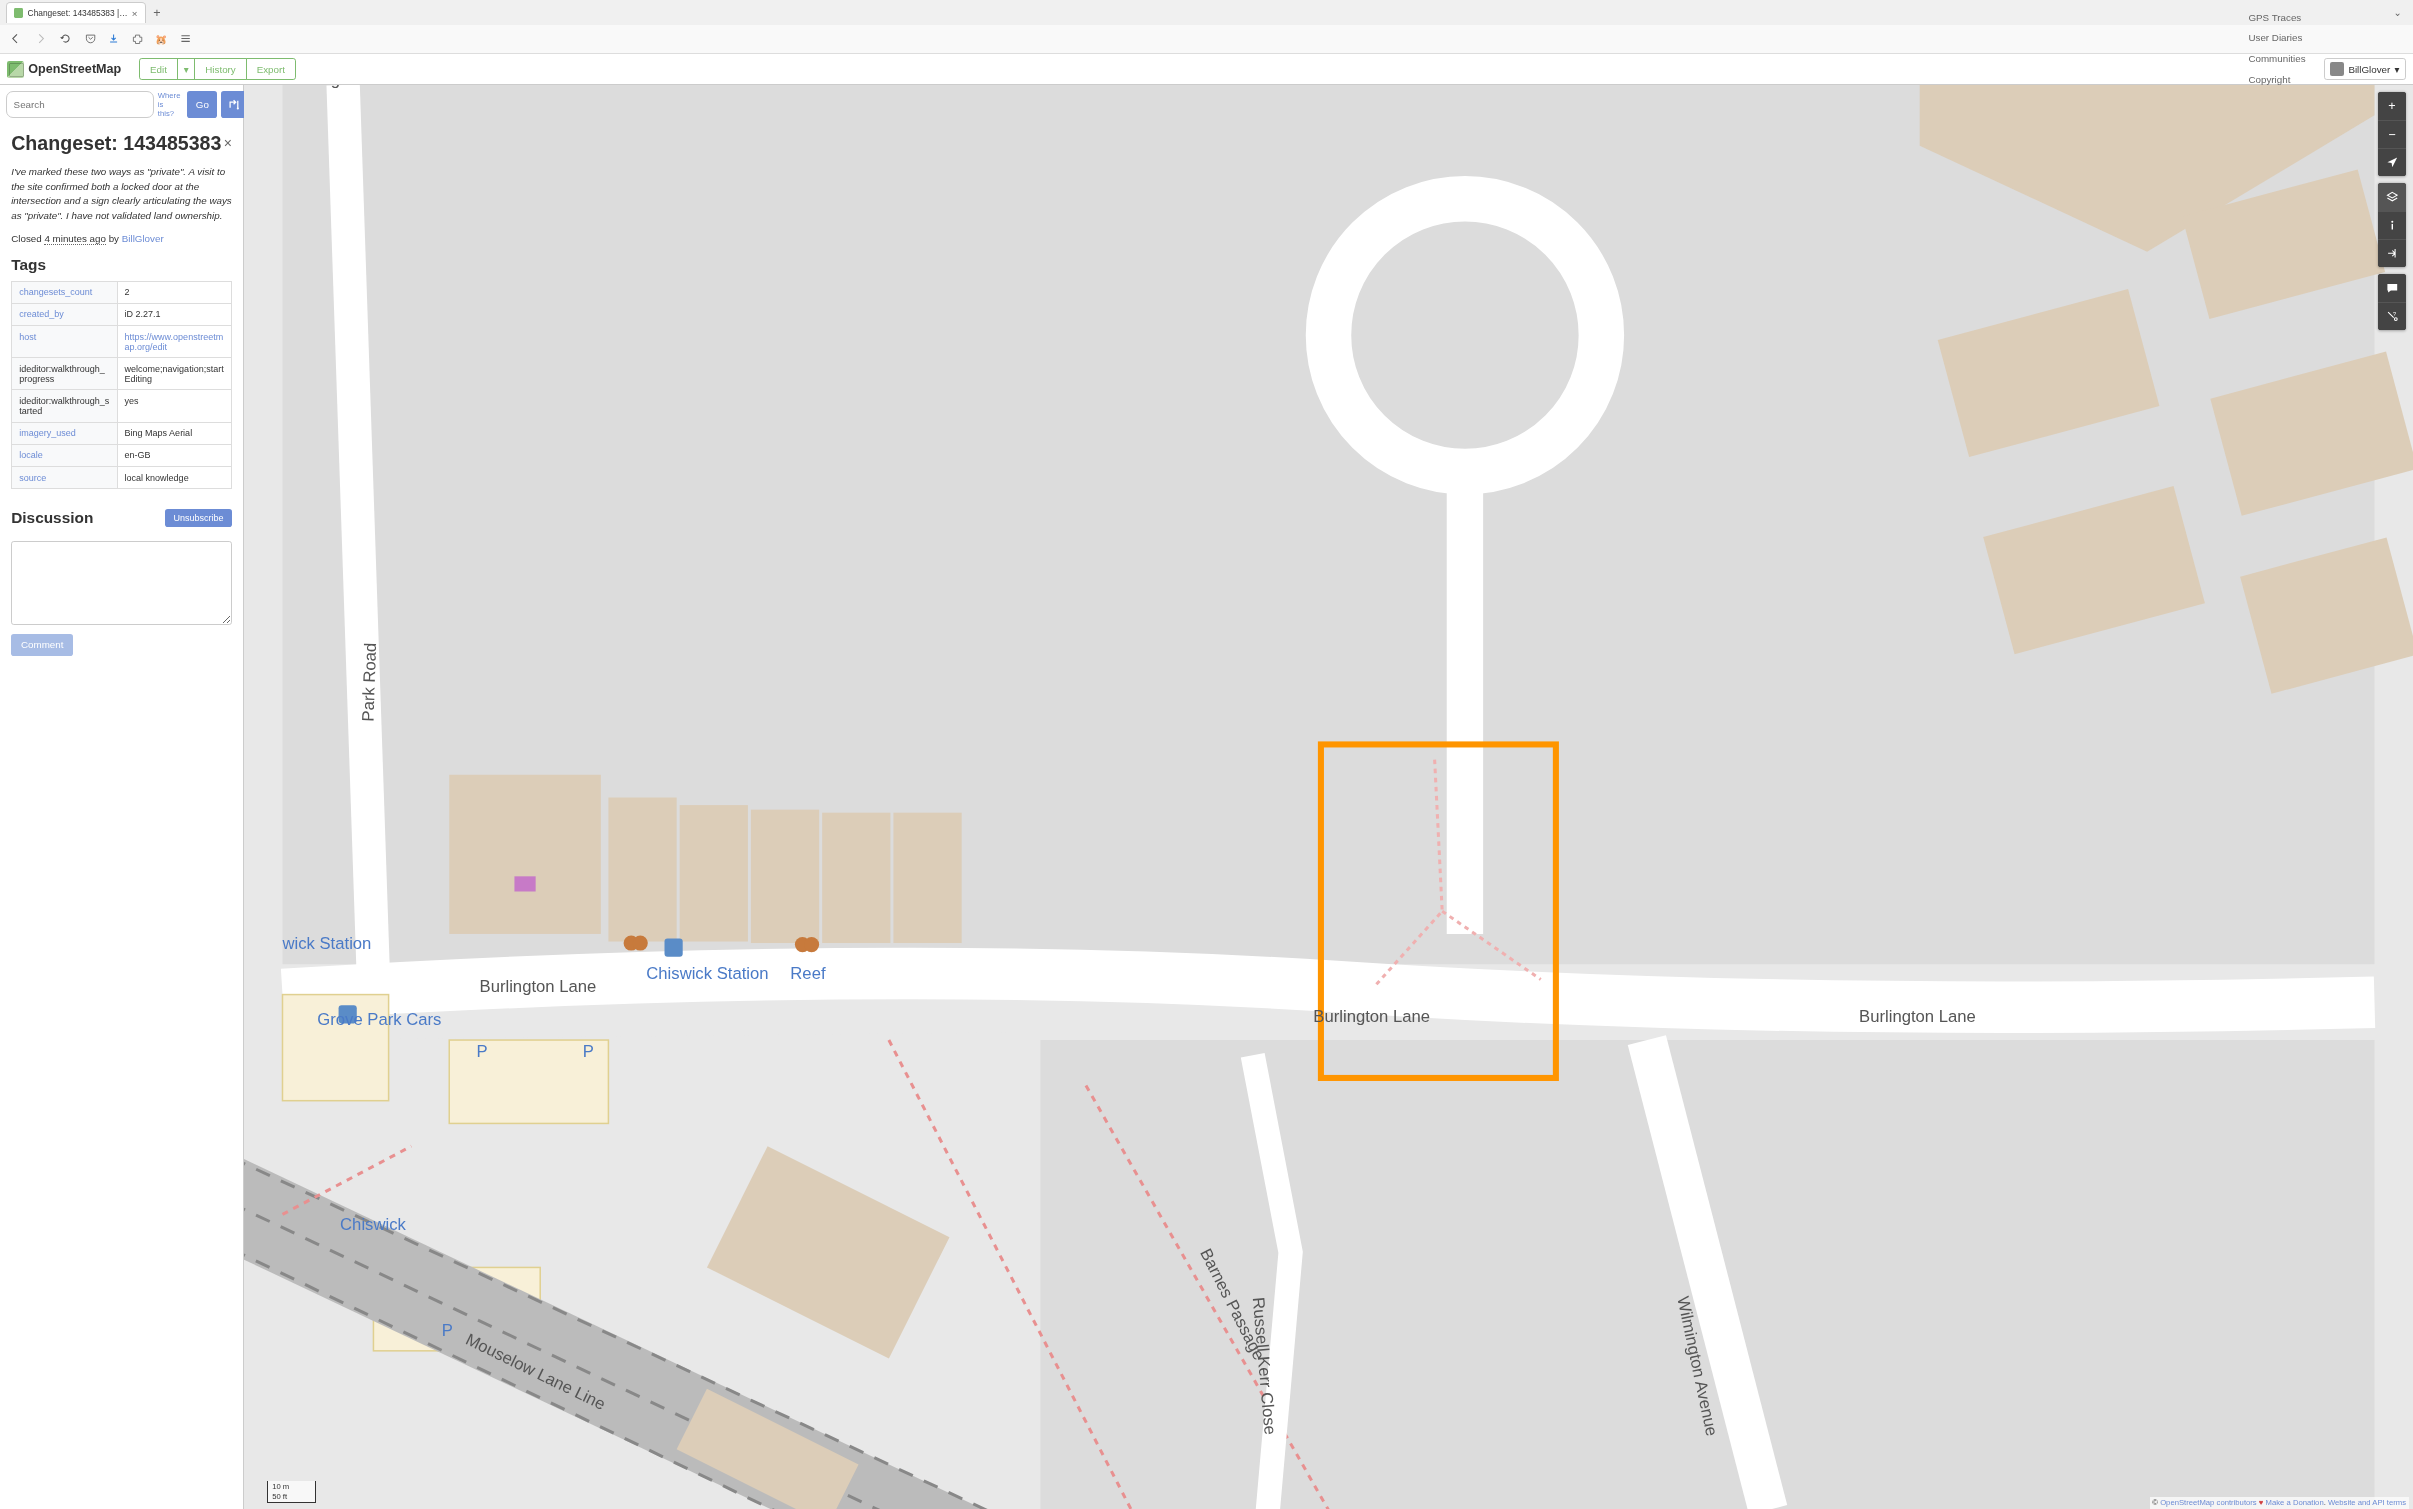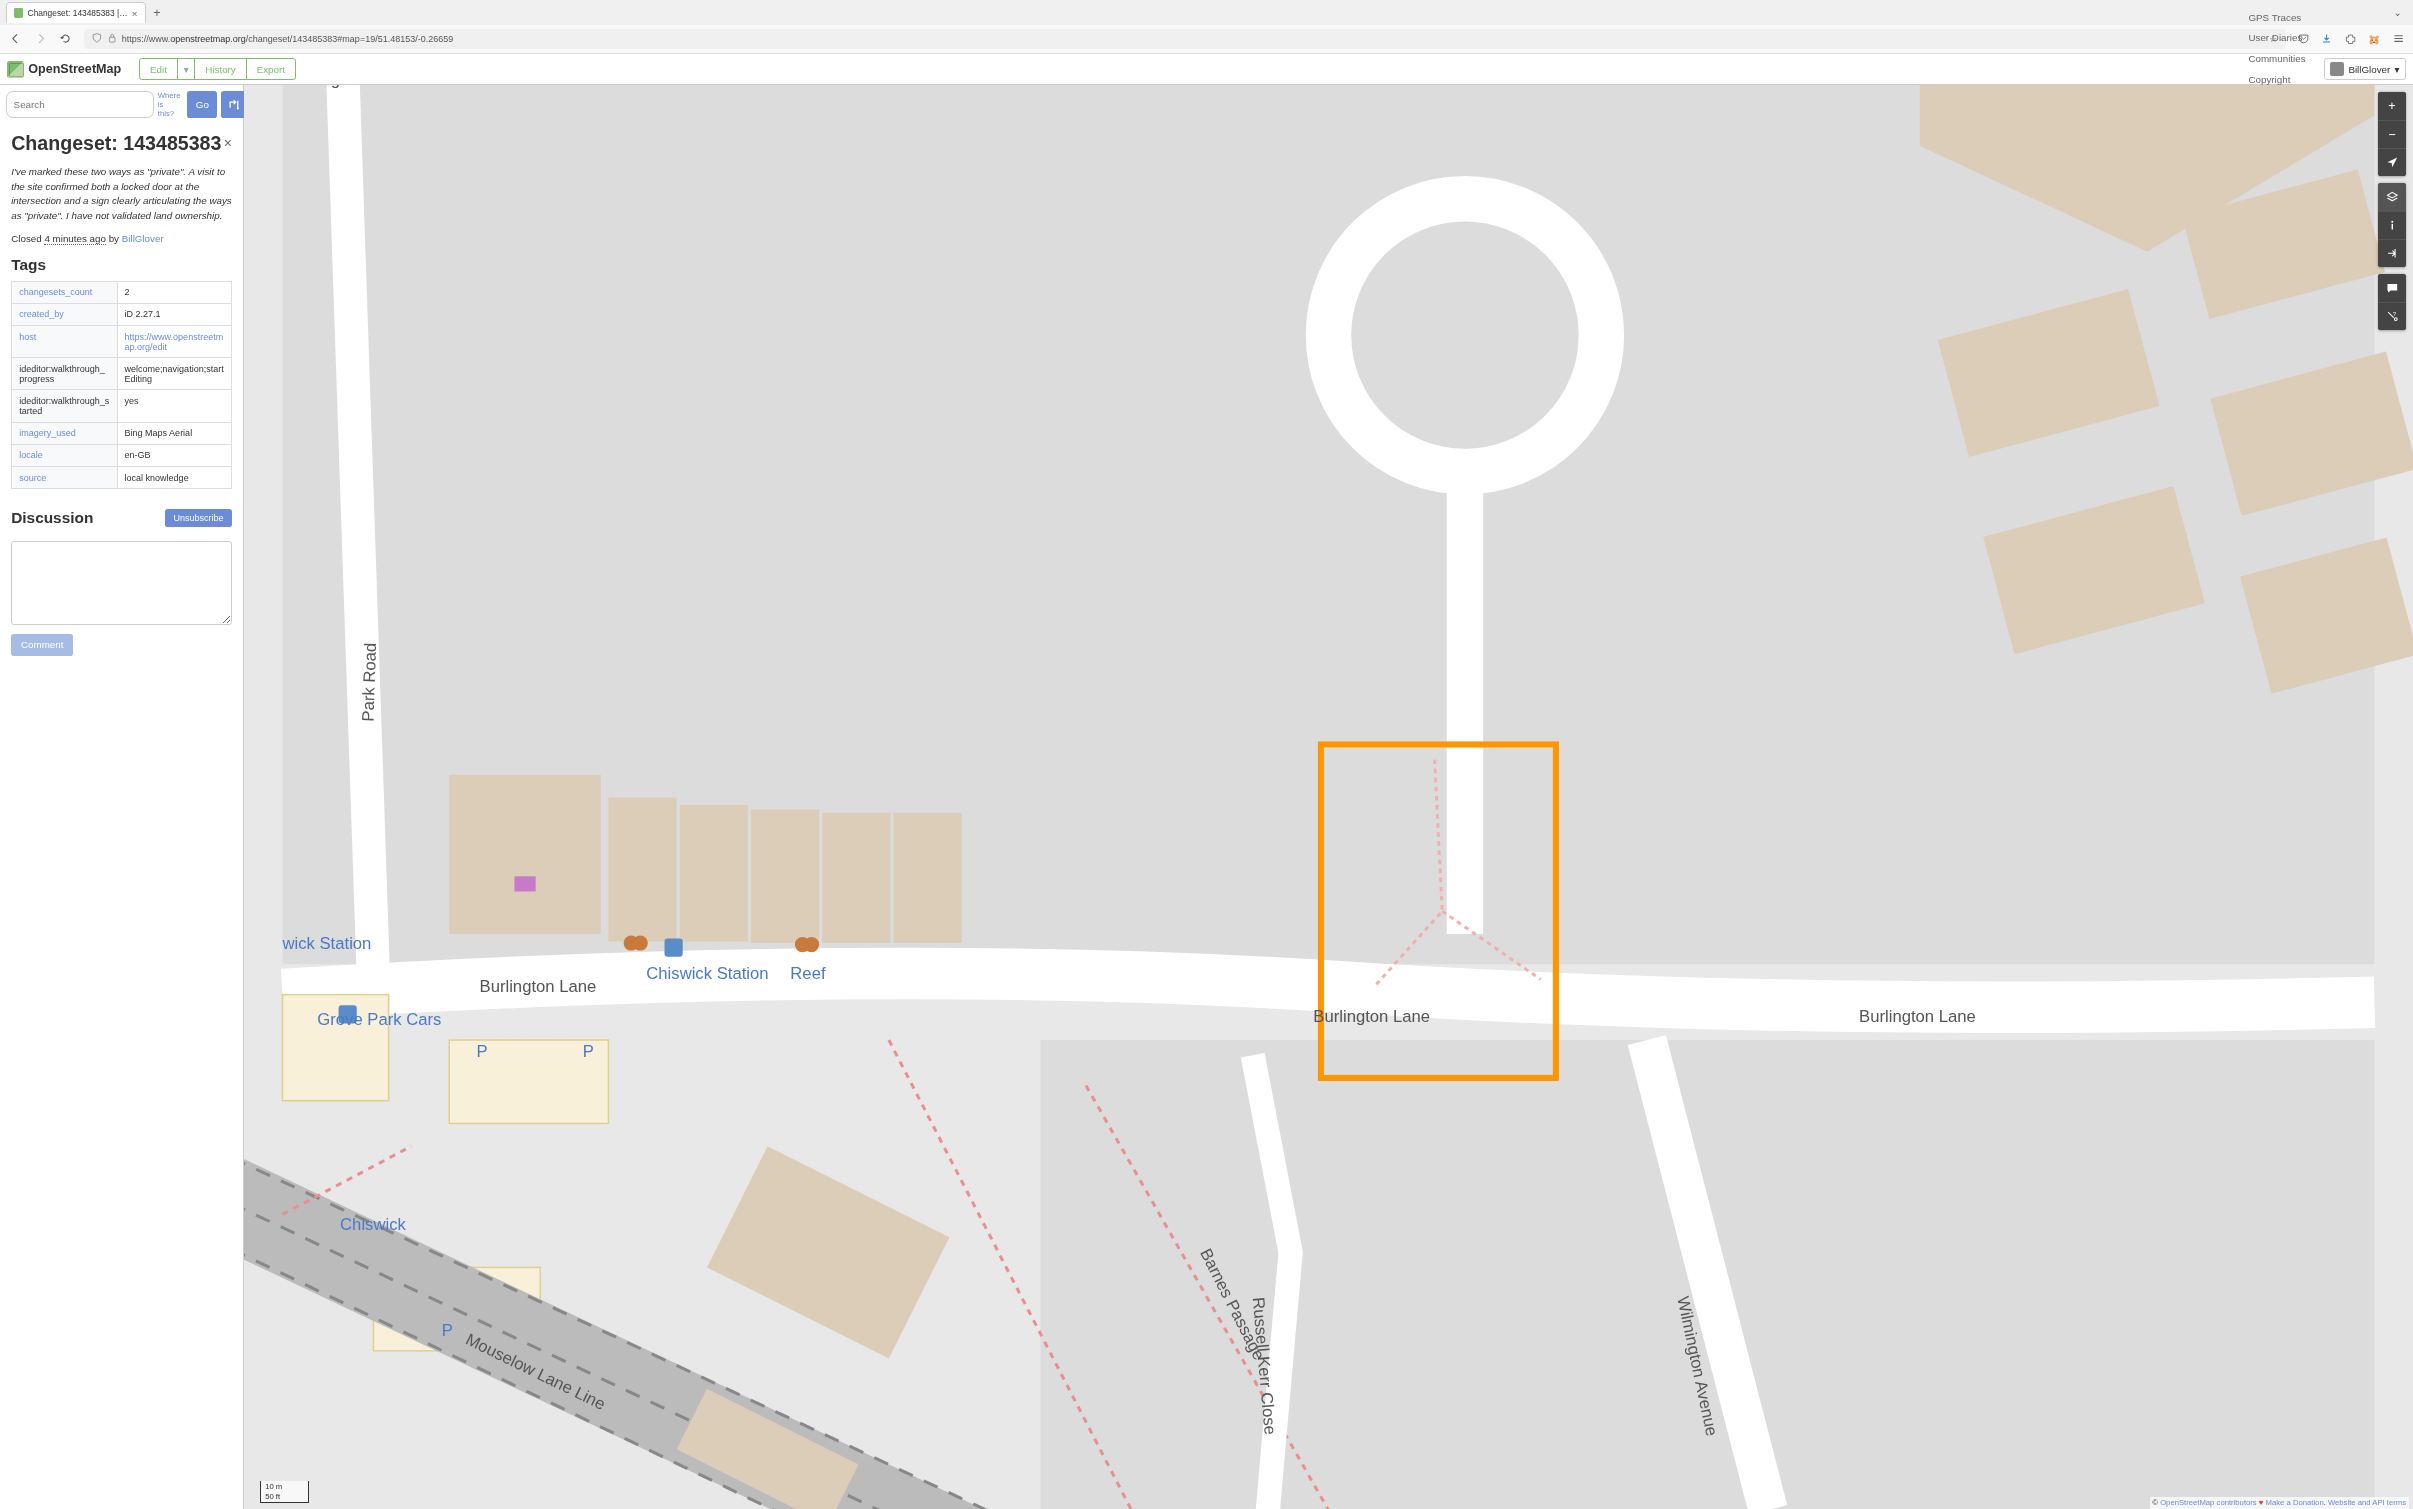--- a/index.html
+++ b/index.html
@@ -78,21 +78,21 @@
 
 .map-container { flex: 1; position: relative; background: #e8e8e8; overflow: hidden; }
 .map-svg { width: 100%; height: 100%; }
 
 .map-controls-right { position: absolute; right: 7px; top: 7px; display: flex; flex-direction: column; gap: 7px; }
 .ctrl-group { display: flex; flex-direction: column; background: #444; border-radius: 2.8px; overflow: hidden; box-shadow: 0 0.7px 2.8px rgba(0,0,0,0.3); }
 .ctrl-btn { width: 28px; height: 28px; background: #444; color: #fff; border: none; display: flex; align-items: center; justify-content: center; cursor: pointer; font-size: 12.6px; }
 .ctrl-btn + .ctrl-btn { border-top: 0.7px solid #555; }
 .ctrl-btn.active { background: #555; }
 
-.scale-bar { position: absolute; bottom: 7px; left: 16px; background: rgba(255,255,255,0.7); font-size: 7.7px; }
+.scale-bar { position: absolute; bottom: 7px; left: 23px; background: rgba(255,255,255,0.7); font-size: 7.7px; }
 .scale-row { border: 1.4px solid #333; border-top: none; padding: 0.7px 4.2px; min-width: 49px; }
 .scale-row:first-child { border-bottom: none; }
 
 .attribution { position: absolute; bottom: 1.4px; right: 4.2px; font-size: 7.7px; color: #333; background: rgba(255,255,255,0.7); padding: 1.4px 2.8px; }
 .attribution a { color: #6c8cd5; text-decoration: none; }
 .heart { color: #d04040; }
 
 
 .map-label { font-size: 11px; fill: #333; font-family: inherit; }
 .map-label.blue { fill: #4a7ac7; }
@@ -120,37 +120,20 @@
     </div>
     <div class="nav-btn disabled">
       <svg width="11.2" height="11.2" viewBox="0 0 16 16">
           <path d="M6 2 L12 8 L6 14" stroke="#bbb" stroke-width="1.5" fill="none"></path>
         </svg>
     </div>
     <div class="nav-btn">
       <svg width="11.2" height="11.2" viewBox="0 0 16 16">
           <path d="M3 8 a5 5 0 1 1 2 4 M3 8 l-2 -2 M3 8 l2 -2" stroke="#555" stroke-width="1.5" fill="none"></path>
         </svg>
-    </div>
-    <div class="url-bar">
-      <span class="shield">
-        <svg width="9.8" height="9.8" viewBox="0 0 16 16">
-            <path d="M8 1 L14 3 V8 C14 12 8 15 8 15 C8 15 2 12 2 8 V3 Z" stroke="#777" stroke-width="1.2" fill="none"></path>
-          </svg>
-      </span>
-      <span class="lock">
-        <svg width="8.4" height="9.8" viewBox="0 0 12 14">
-            <rect x="2" y="6" width="8" height="7" rx="1" stroke="#777" fill="none"></rect>
-            <path d="M4 6 V4 a2 2 0 0 1 4 0 V6" stroke="#777" fill="none"></path>
-          </svg>
-      </span>
-      <span class="url-text">
-        <span>https://www.</span><span class="domain">openstreetmap.org</span><span>/changeset/143485383#map=19/51.48153/-0.26659</span>
-      </span>
-      <span>☆</span>
     </div>
     <div class="nav-icons">
       <span class="nav-icon">
           <svg width="11.2" height="11.2" viewBox="0 0 16 16">
             <path d="M2 3 h12 v5 a6 6 0 0 1 -12 0 Z M5 6 l3 3 l3 -3" stroke="#666" fill="none" stroke-width="1.3"></path>
           </svg>
         </span>
       <span class="nav-icon" style="color:#2e7cd6">
           <svg width="11.2" height="11.2" viewBox="0 0 16 16">
             <path d="M8 2 v8 M5 7 l3 3 l3 -3 M3 13 h10" stroke="currentColor" fill="none" stroke-width="1.5"></path>

